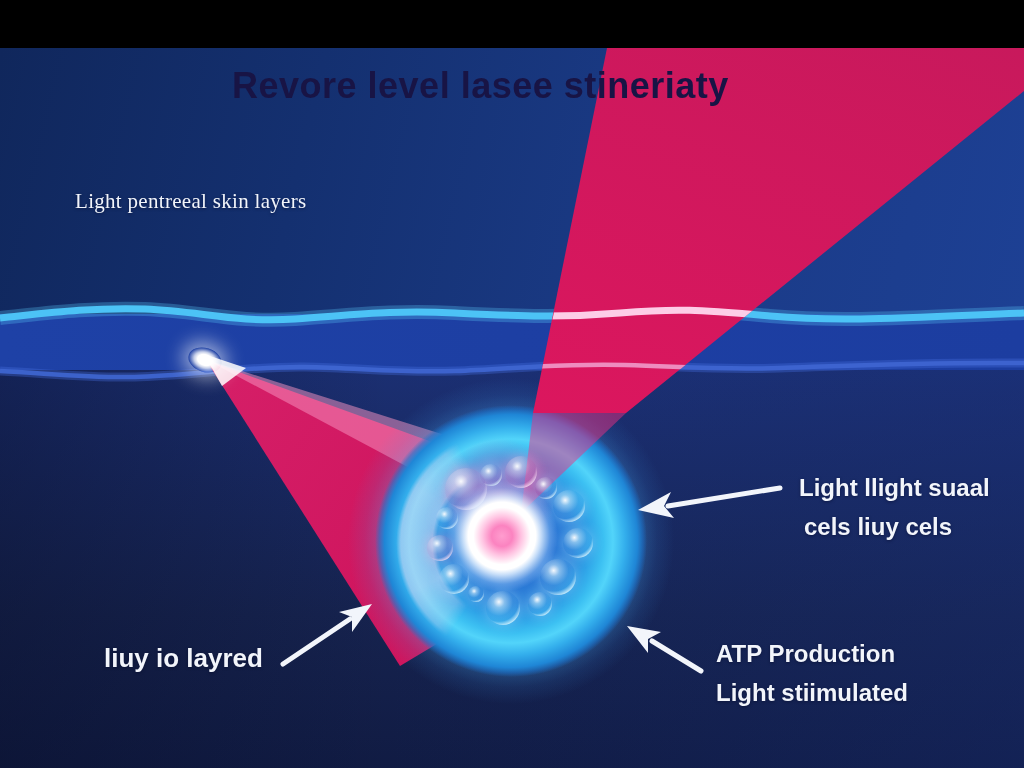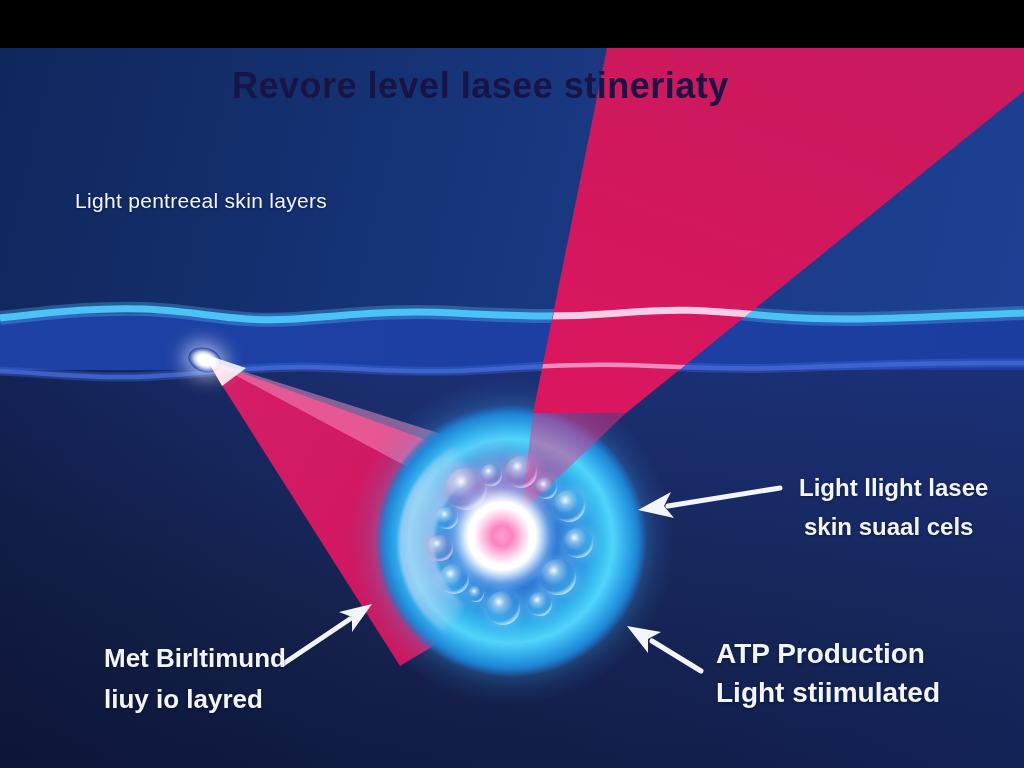--- a/index.html
+++ b/index.html
@@ -115,24 +115,24 @@
 
   
   .title {
     left:232px; top:17px; z-index:10; white-space:nowrap;
     font-size:36px; font-weight:700; letter-spacing:.5px; color:#181445;
   }
   .label {
     position:absolute; z-index:10; color:#f2f5fb; font-weight:600;
     text-shadow:0 1px 3px rgba(5,10,40,.5); white-space:nowrap;
   }
-  .label-penetration { left:75px; top:141px; font-size:21px; font-weight:500; letter-spacing:.3px; }
+  .label-penetration { left:75px; top:141px; font-size:21px; font-weight:500; letter-spacing:.3px;font-family:Liberation Serif, serif; }
   .label-right { left:799px; top:420px; font-size:24px; line-height:39px; }
   .label-right .line2 { margin-left:5px; }
-  .label-atp { left:716px; top:586px; font-size:28px; line-height:39px; }
+  .label-atp { left:716px; top:586px; font-size:24px; line-height:39px; }
   .label-met { left:104px; top:590px; font-size:26px; line-height:41px; }
   .label .line { display:block; }
 </style>
 </head>
 <body>
 
 <div class="stage">
 
   <div class="abs bg-top"></div>
   <div class="abs skin-band"></div>
@@ -195,27 +195,26 @@
       <line x1="283" y1="616" x2="350" y2="571" stroke-width="5" stroke-linecap="round"></line>
       <path d="M372,556 L352,584 L352,569 L339,564 Z" stroke="none"></path>
     </g>
   </svg>
 
   <div class="abs title">Revore level lasee stineriaty</div>
 
   <div class="label label-penetration">Light pentreeal skin layers</div>
 
   <div class="label label-right">
-    <span class="line line1">Light llight lasee</span>
-    <span class="line line2">skin suaal cels</span>
+    <span class="line line1">Light llight suaal</span>
+    <span class="line line2">cels liuy cels</span>
   </div>
 
   <div class="label label-atp">
     <span class="line line1">ATP Production</span>
     <span class="line line2">Light stiimulated</span>
   </div>
 
   <div class="label label-met">
-    <span class="line line1">Met Birltimund</span>
     <span class="line line2">liuy io layred</span>
   </div>
 
 </div>
 
 </body></html>

